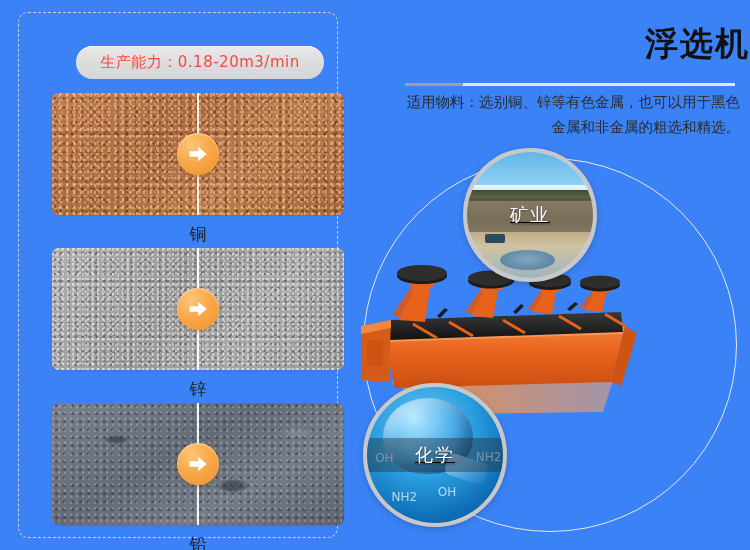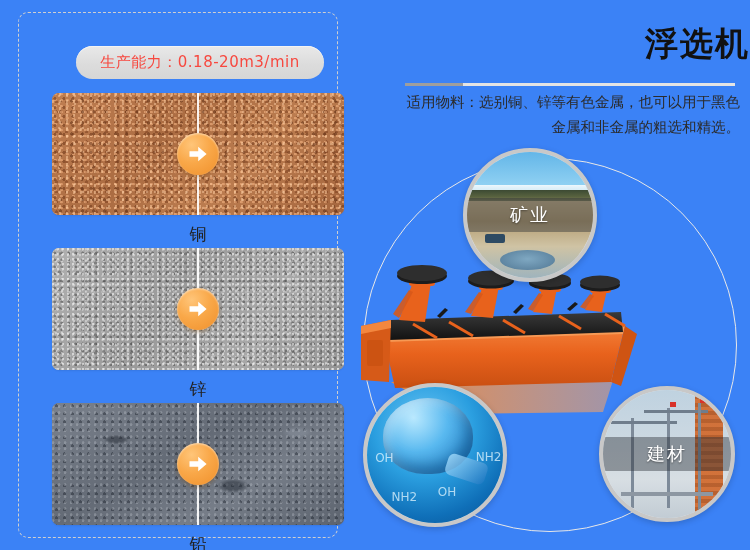--- a/index.html
+++ b/index.html
@@ -124,21 +124,21 @@
   .app-circle{
     position:absolute;border-radius:50%;overflow:hidden;
     border:4px solid #c8c8c8;
     box-shadow:0 2px 6px rgba(0,0,0,.18);
     background:#dfe4e8;
   }
   .app-circle .photo{position:absolute;inset:0;}
   .app-circle .band{
     position:absolute;left:0;right:0;top:50%;height:34px;margin-top:-17px;
     background:rgba(40,46,52,.42);
-    display:flex;align-items:center;justify-content:center;
+    display:flex;align-items:center;justify-content:center;text-decoration:underline;
   }
   .app-circle .band span{
     color:#fff;font-size:18px;letter-spacing:2px;
     text-shadow:0 1px 2px rgba(0,0,0,.45);
     font-family:"DejaVu Sans","Liberation Sans",sans-serif;
   }
   #circle-mining{left:118px;top:148px;width:126px;height:126px;}
   #circle-chem{left:18px;top:383px;width:136px;height:136px;}
   #circle-build{left:254px;top:386px;width:128px;height:128px;}
 
@@ -345,33 +345,20 @@
 
     <div class="app-circle" id="circle-chem">
       <div class="photo photo-chem">
         <div class="flask"></div>
         <div class="neck"></div>
         <div class="fml" style="left:6%;top:47%;">OH</div>
         <div class="fml" style="left:18%;top:76%;">NH2</div>
         <div class="fml" style="left:52%;top:72%;">OH</div>
         <div class="fml" style="left:80%;top:46%;">NH2</div>
       </div>
-    </div>
-
-    <div class="app-circle" id="circle-build">
-      <div class="photo photo-build">
-        <div class="tower"></div>
-        <div class="crane-mast" style="left:22%;top:22%;width:3px;height:70%;"></div>
-        <div class="crane-jib" style="left:6%;top:24%;width:52%;"></div>
-        <div class="crane-mast" style="left:50%;top:14%;width:3px;height:78%;"></div>
-        <div class="crane-jib" style="left:32%;top:16%;width:50%;"></div>
-        <div class="crane-mast" style="left:74%;top:10%;width:3px;height:84%;"></div>
-        <div class="flag" style="left:52%;top:9%;"></div>
-        <div class="flag" style="left:76%;top:6%;"></div>
-        <div class="crane-jib" style="left:14%;top:80%;width:72%;height:4px;background:#8d97a2;"></div>
-      </div>
       <div class="band">
-        <span>建材</span>
-      </div>
-    </div>
+        <span>化学</span>
+      </div>
+    </div>
+
 
   </div>
 </div>
 
 </body></html>

